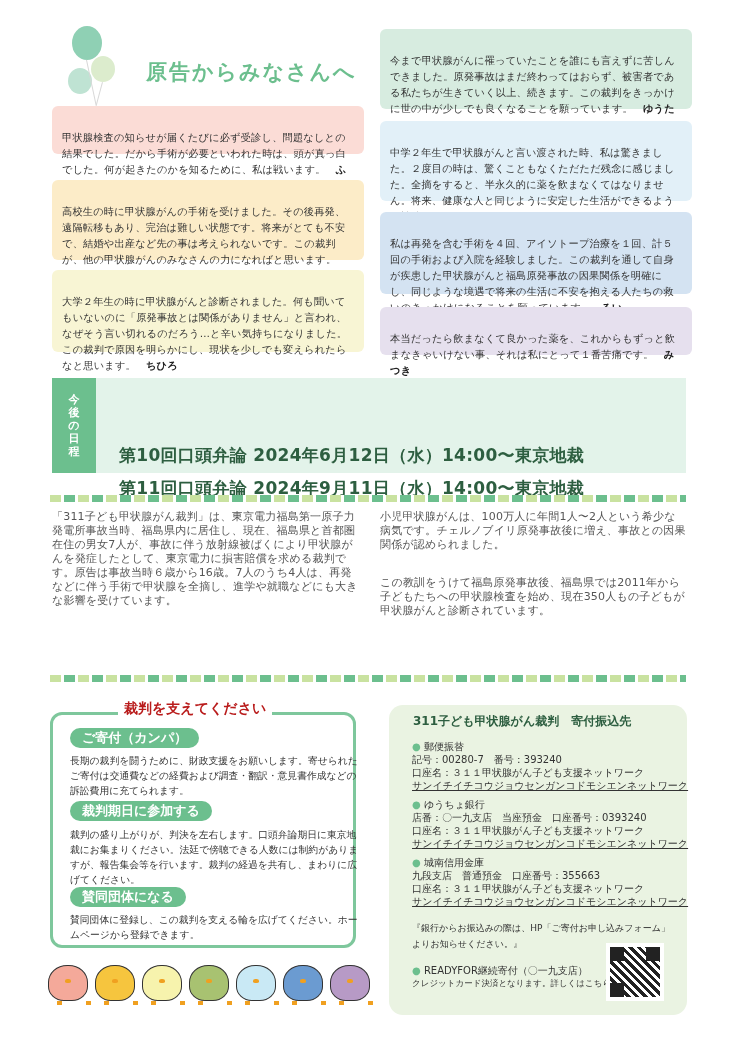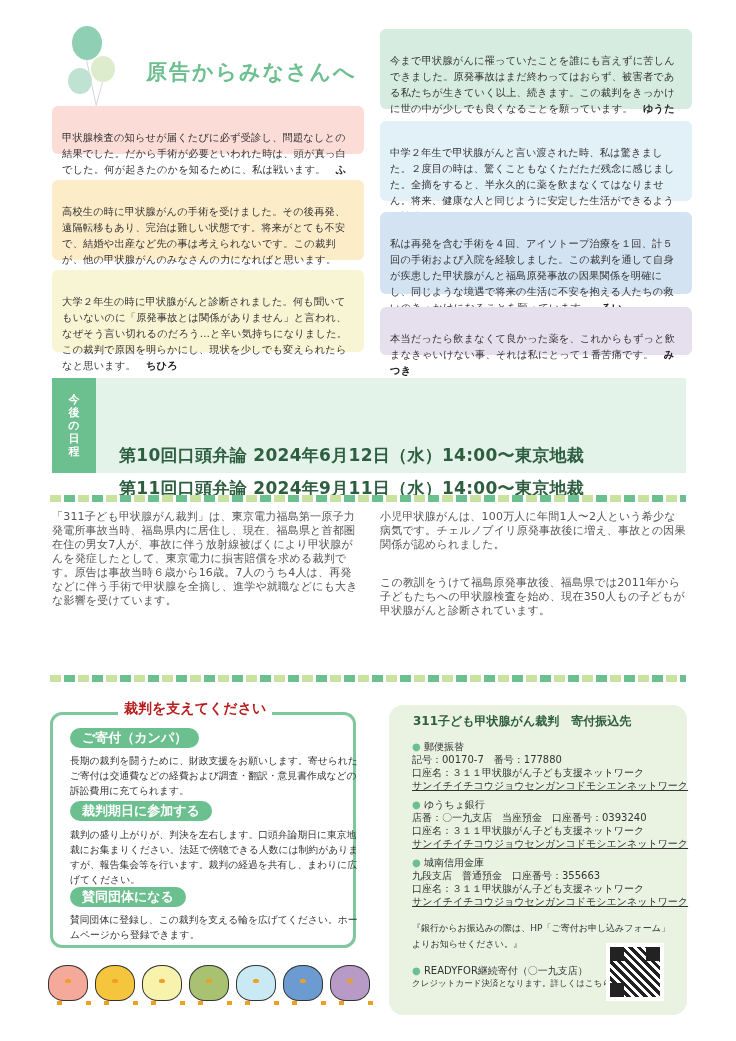--- a/index.html
+++ b/index.html
@@ -110,21 +110,21 @@
 <div class="pill" style="left:70px;top:801px;">裁判期日に参加する</div>
 <div class="sp-text" style="left:70px;top:827px;">裁判の盛り上がりが、判決を左右します。口頭弁論期日に東京地裁にお集まりください。法廷で傍聴できる人数には制約がありますが、報告集会等を行います。裁判の経過を共有し、まわりに広げてください。</div>
 <div class="pill" style="left:70px;top:887px;">賛同団体になる</div>
 <div class="sp-text" style="left:70px;top:912px;">賛同団体に登録し、この裁判を支える輪を広げてください。ホームページから登録できます。</div>
 
 <div class="bank"></div>
 <div class="bank-title">311子ども甲状腺がん裁判　寄付振込先</div>
 
 <div class="bank-block" style="top:740px;">
   <div><span class="dot">●</span> <span>郵便振替</span></div>
-  <div>記号：00170-7　番号：177880</div>
+  <div>記号：00280-7　番号：393240</div>
   <div>口座名：３１１甲状腺がん子ども支援ネットワーク</div>
   <div class="kana">サンイチイチコウジョウセンガンコドモシエンネットワーク</div>
 </div>
 <div class="bank-block" style="top:798px;">
   <div><span class="dot">●</span> <span>ゆうちょ銀行</span></div>
   <div>店番：〇一九支店　当座預金　口座番号：0393240</div>
   <div>口座名：３１１甲状腺がん子ども支援ネットワーク</div>
   <div class="kana">サンイチイチコウジョウセンガンコドモシエンネットワーク</div>
 </div>
 <div class="bank-block" style="top:856px;">

